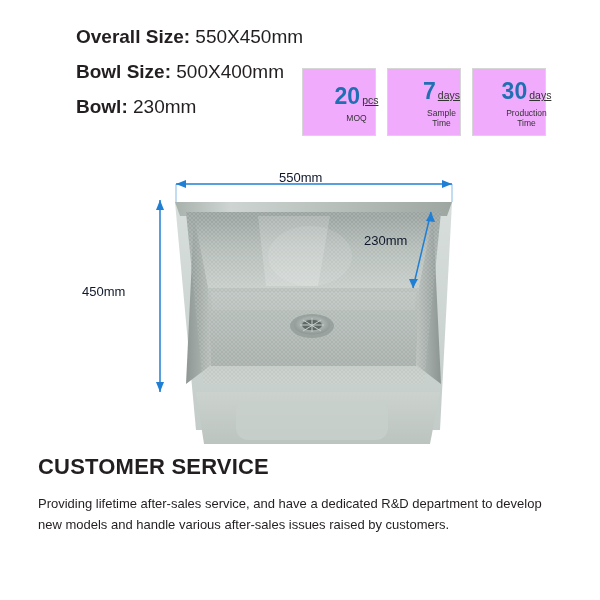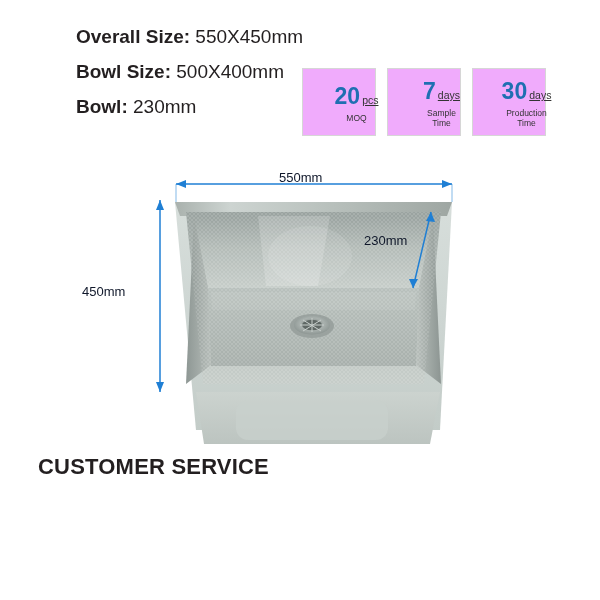--- a/index.html
+++ b/index.html
@@ -261,13 +261,14 @@
     </g>
   </svg>
 
   <div class="dim-label dim-width">550mm</div>
   <div class="dim-label dim-height">450mm</div>
   <div class="dim-label dim-depth">230mm</div>
 </div>
 
 <div class="cs-section">
   <h2 class="cs-title">CUSTOMER SERVICE</h2>
+  <p class="cs-body">Providing lifetime after-sales service, and have a dedicated R&amp;D department to develop new models and handle various after-sales issues raised by customers.</p>
 </div>
 
 </body></html>

